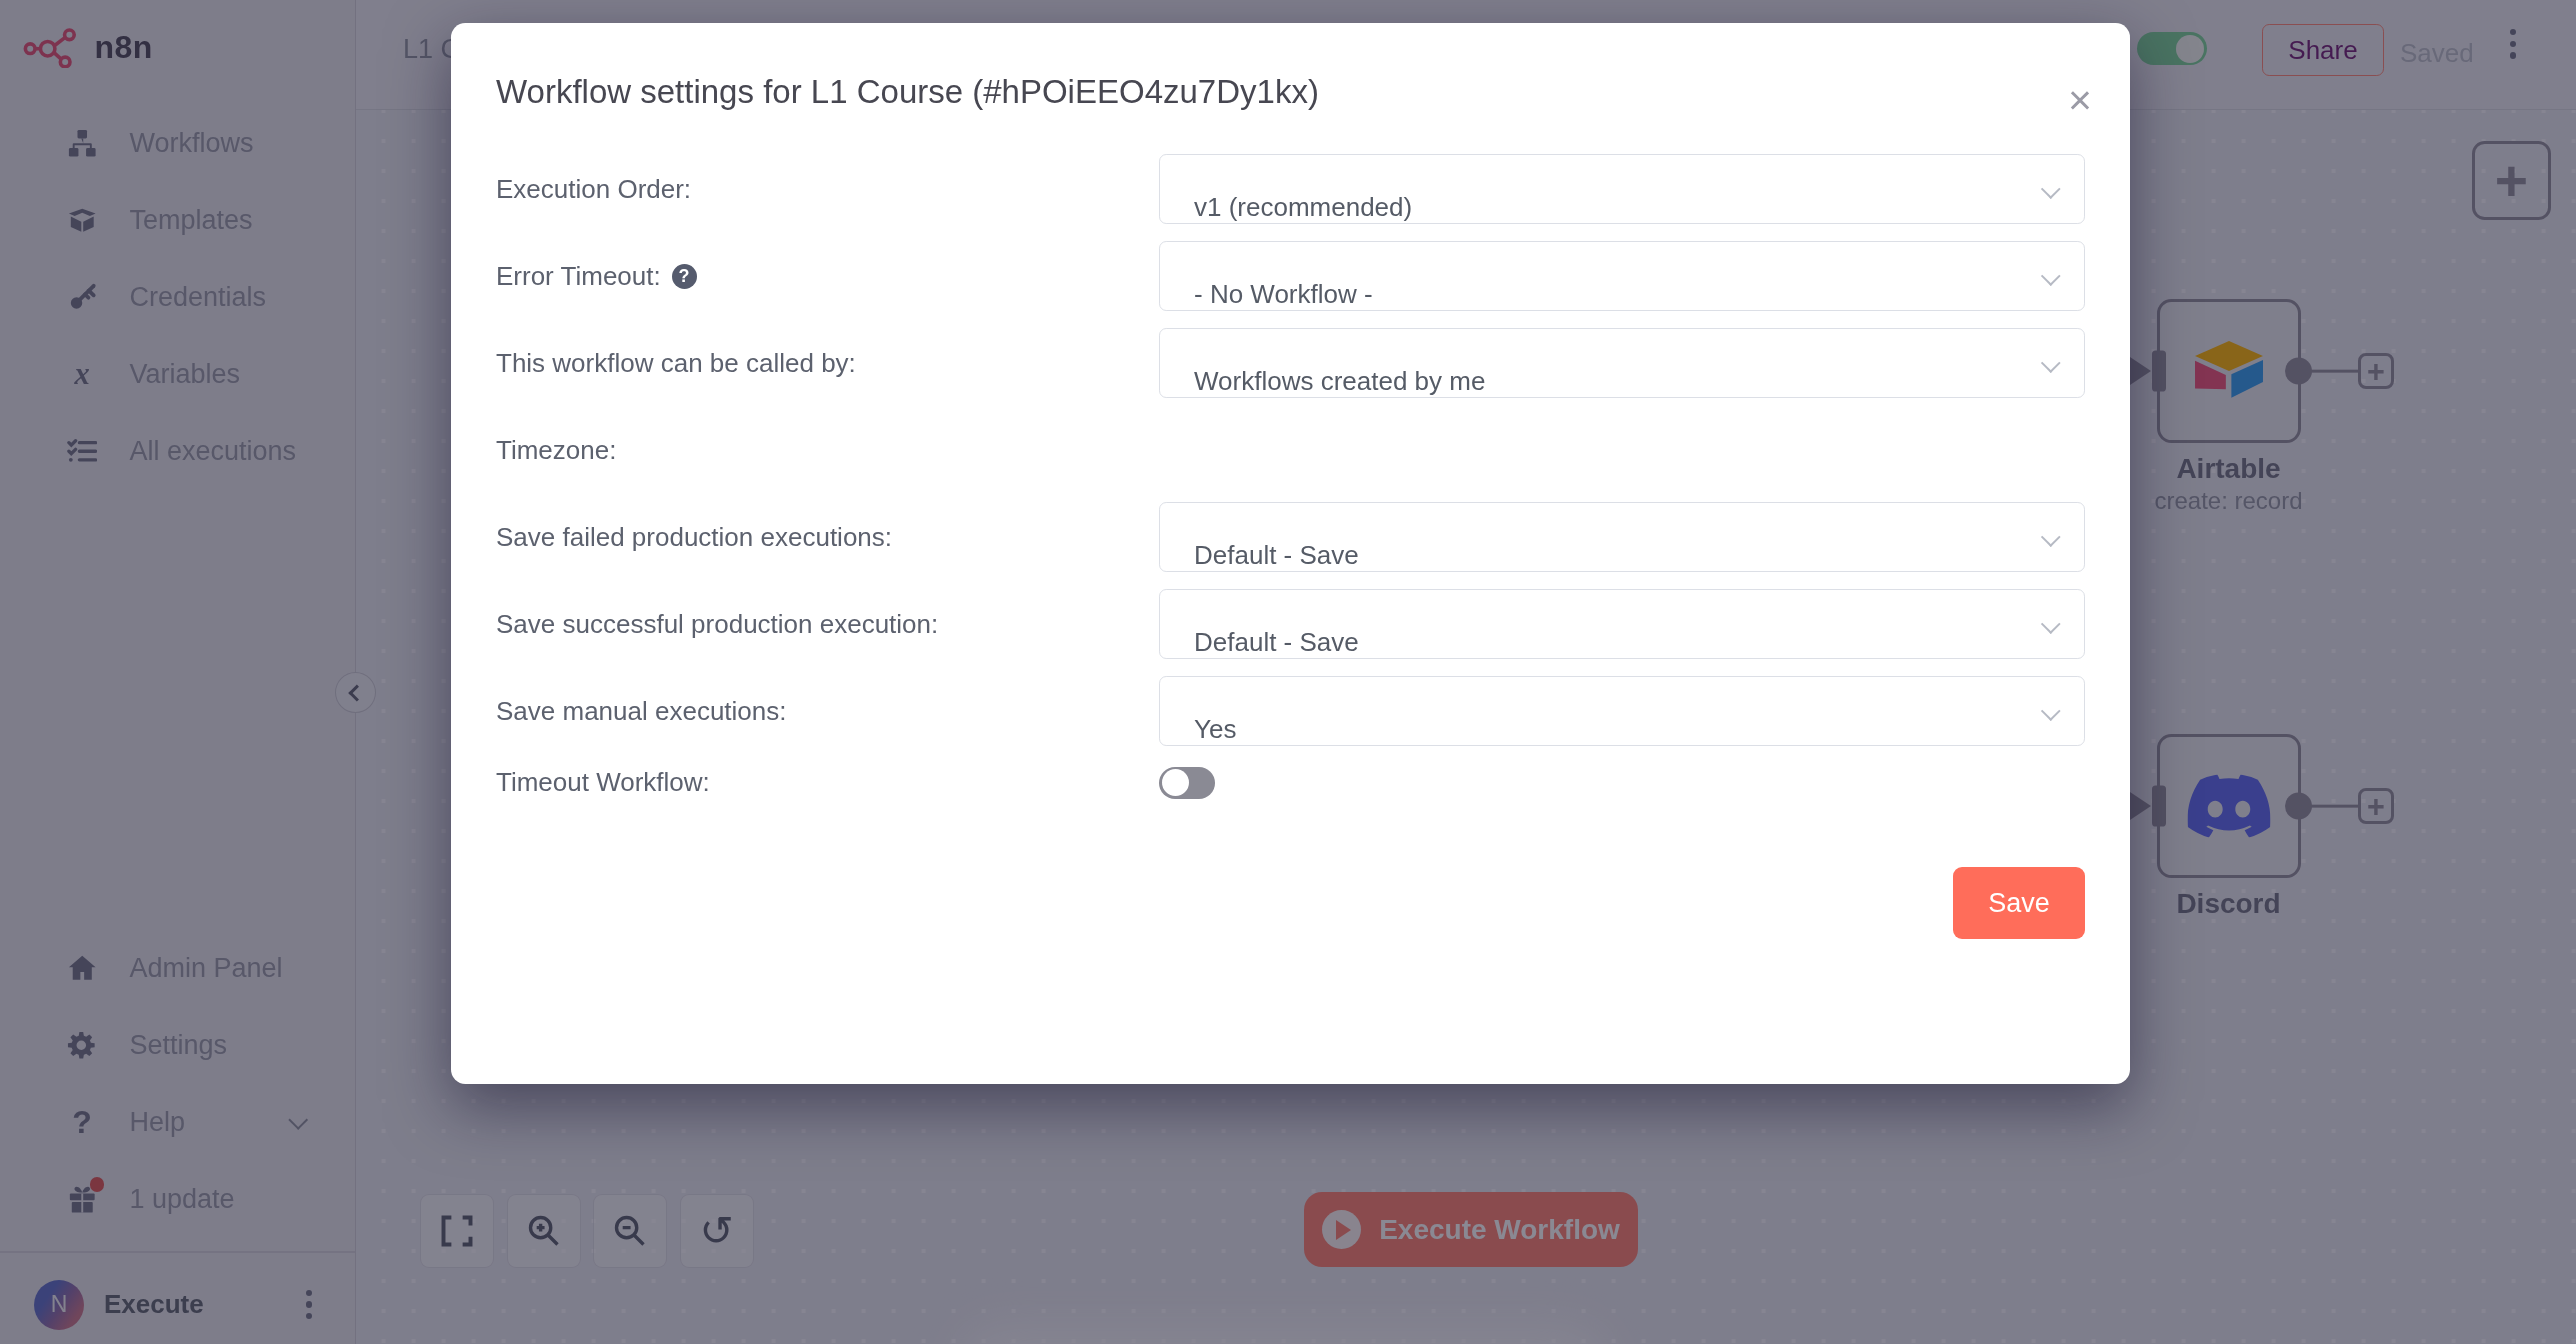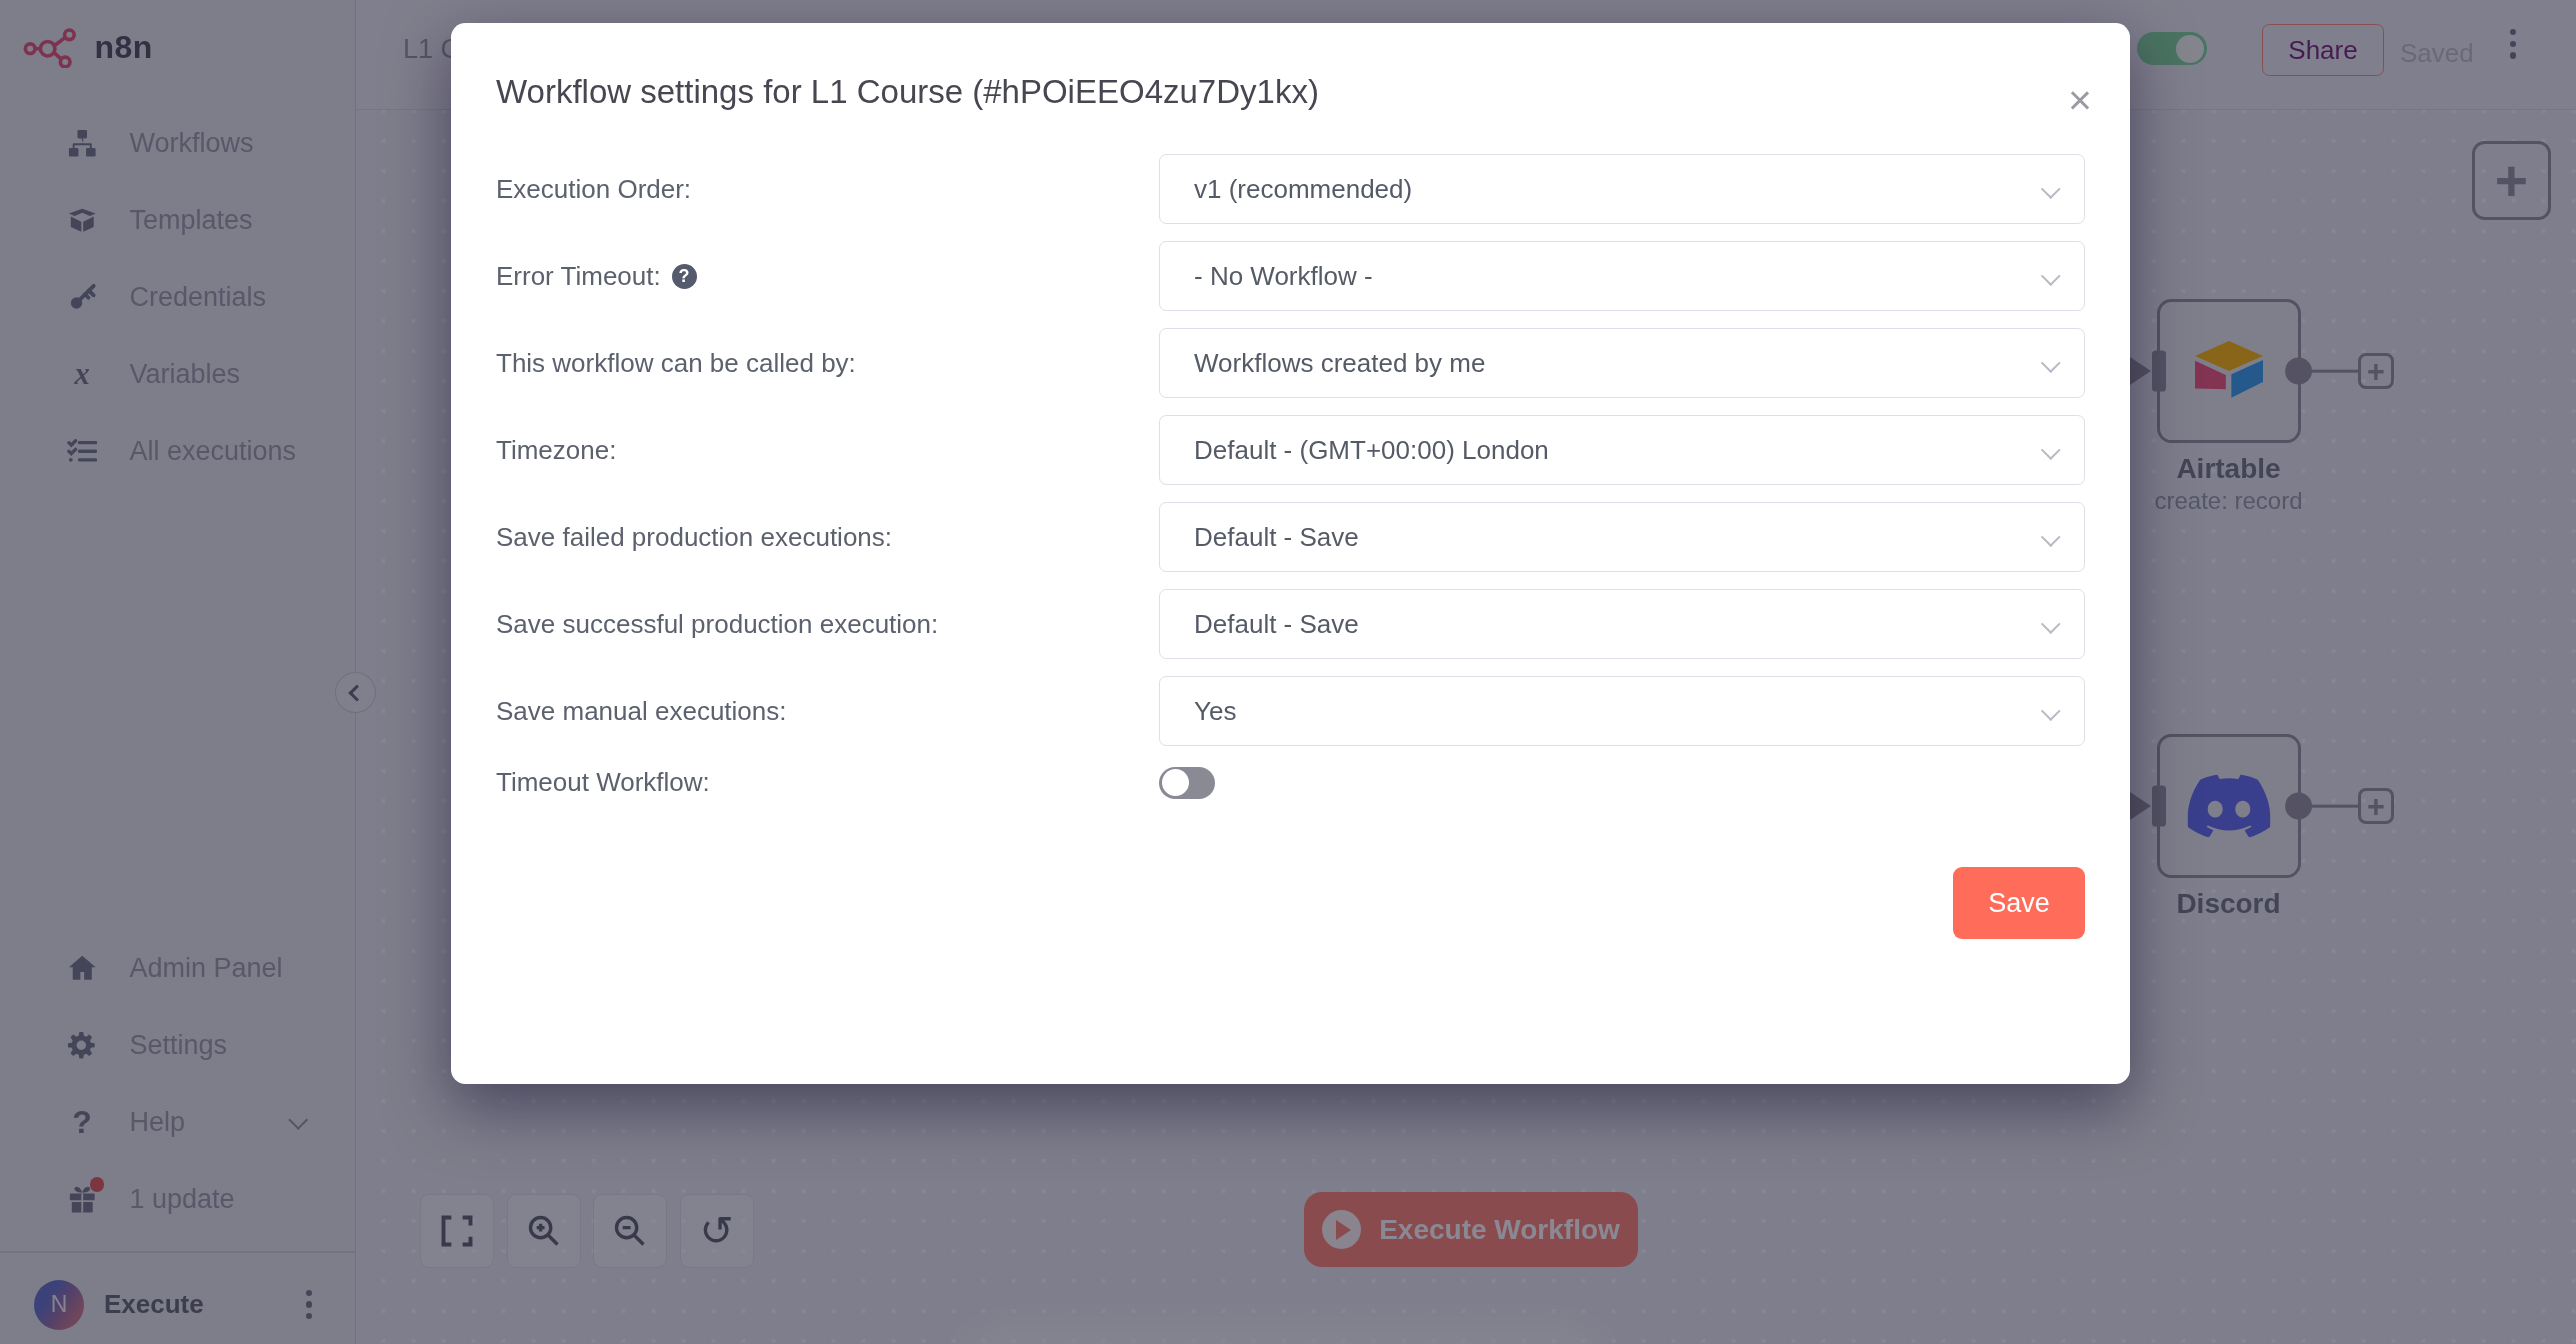--- a/index.html
+++ b/index.html
@@ -85,21 +85,21 @@
   .modal { position:absolute; left:451px; top:23px; width:1679px; height:1061px; background:#fff; border-radius:14.4px;
     box-shadow:0 21.5px 63px rgba(20,16,45,.5); z-index:20; padding:0 45px; }
   .modal-title { margin-top:50px; font-size:33px; color:#474751; font-weight:400; }
   .modal-close { position:absolute; right:38px; top:59px; font-size:41px; color:#9b9ba6; line-height:36px; cursor:pointer; font-weight:400; }
   .rows { margin-top:43px; }
   .mrow { display:flex; align-items:center; height:70px; margin-bottom:17px; }
   .mrow .flabel { flex:0 0 663px; font-size:26px; color:#5c616e; display:flex; align-items:center; gap:10.8px; }
   .help-ic { width:25px; height:25px; border-radius:50%; background:#555b6d; color:#fff; font-size:18px; font-weight:bold;
     display:flex; align-items:center; justify-content:center; cursor:pointer; }
   .fselect { position:relative; flex:1; height:70px; border:1.8px solid #dcdfe6; border-radius:7.2px; background:#fff;
-    display:flex; align-items:center; padding-left:34px; font-size:26px; color:#555b66; cursor:pointer; }
+    display:flex; align-items:flex-end; padding-left:34px; font-size:26px; color:#555b66; cursor:pointer; }
   .fselect .chev { position:absolute; right:27px; top:27px; width:13.5px; height:13.5px;
     border-right:2.2px solid #b6bac4; border-bottom:2.2px solid #b6bac4; transform:rotate(45deg); }
   .toggle-row { height:39px; margin-top:1.8px; display:flex; align-items:center; }
   .mtoggle { position:relative; width:56px; height:32px; border-radius:16px; background:#8a8a94; cursor:pointer; }
   .mtoggle .knob { position:absolute; left:2.7px; top:2.7px; width:27px; height:27px; border-radius:50%; background:#fff; }
   .save-row { display:flex; justify-content:flex-end; margin-top:65px; }
   .save-btn { width:132px; height:72px; background:#ff6d5a; color:#fff; font-size:27px; border:none; border-radius:9px; cursor:pointer;
     display:flex; align-items:center; justify-content:center; }
 </style>
 </head>
@@ -333,24 +333,20 @@
       </div>
       <div class="mrow">
         <div class="flabel">This workflow can be called by:</div>
         <div class="fselect">
             <span>Workflows created by me</span>
             <span class="chev"></span>
           </div>
       </div>
       <div class="mrow">
         <div class="flabel">Timezone:</div>
-        <div class="fselect">
-            <span>Default - (GMT+00:00) London</span>
-            <span class="chev"></span>
-          </div>
       </div>
       <div class="mrow">
         <div class="flabel">Save failed production executions:</div>
         <div class="fselect">
             <span>Default - Save</span>
             <span class="chev"></span>
           </div>
       </div>
       <div class="mrow">
         <div class="flabel">Save successful production execution:</div>

